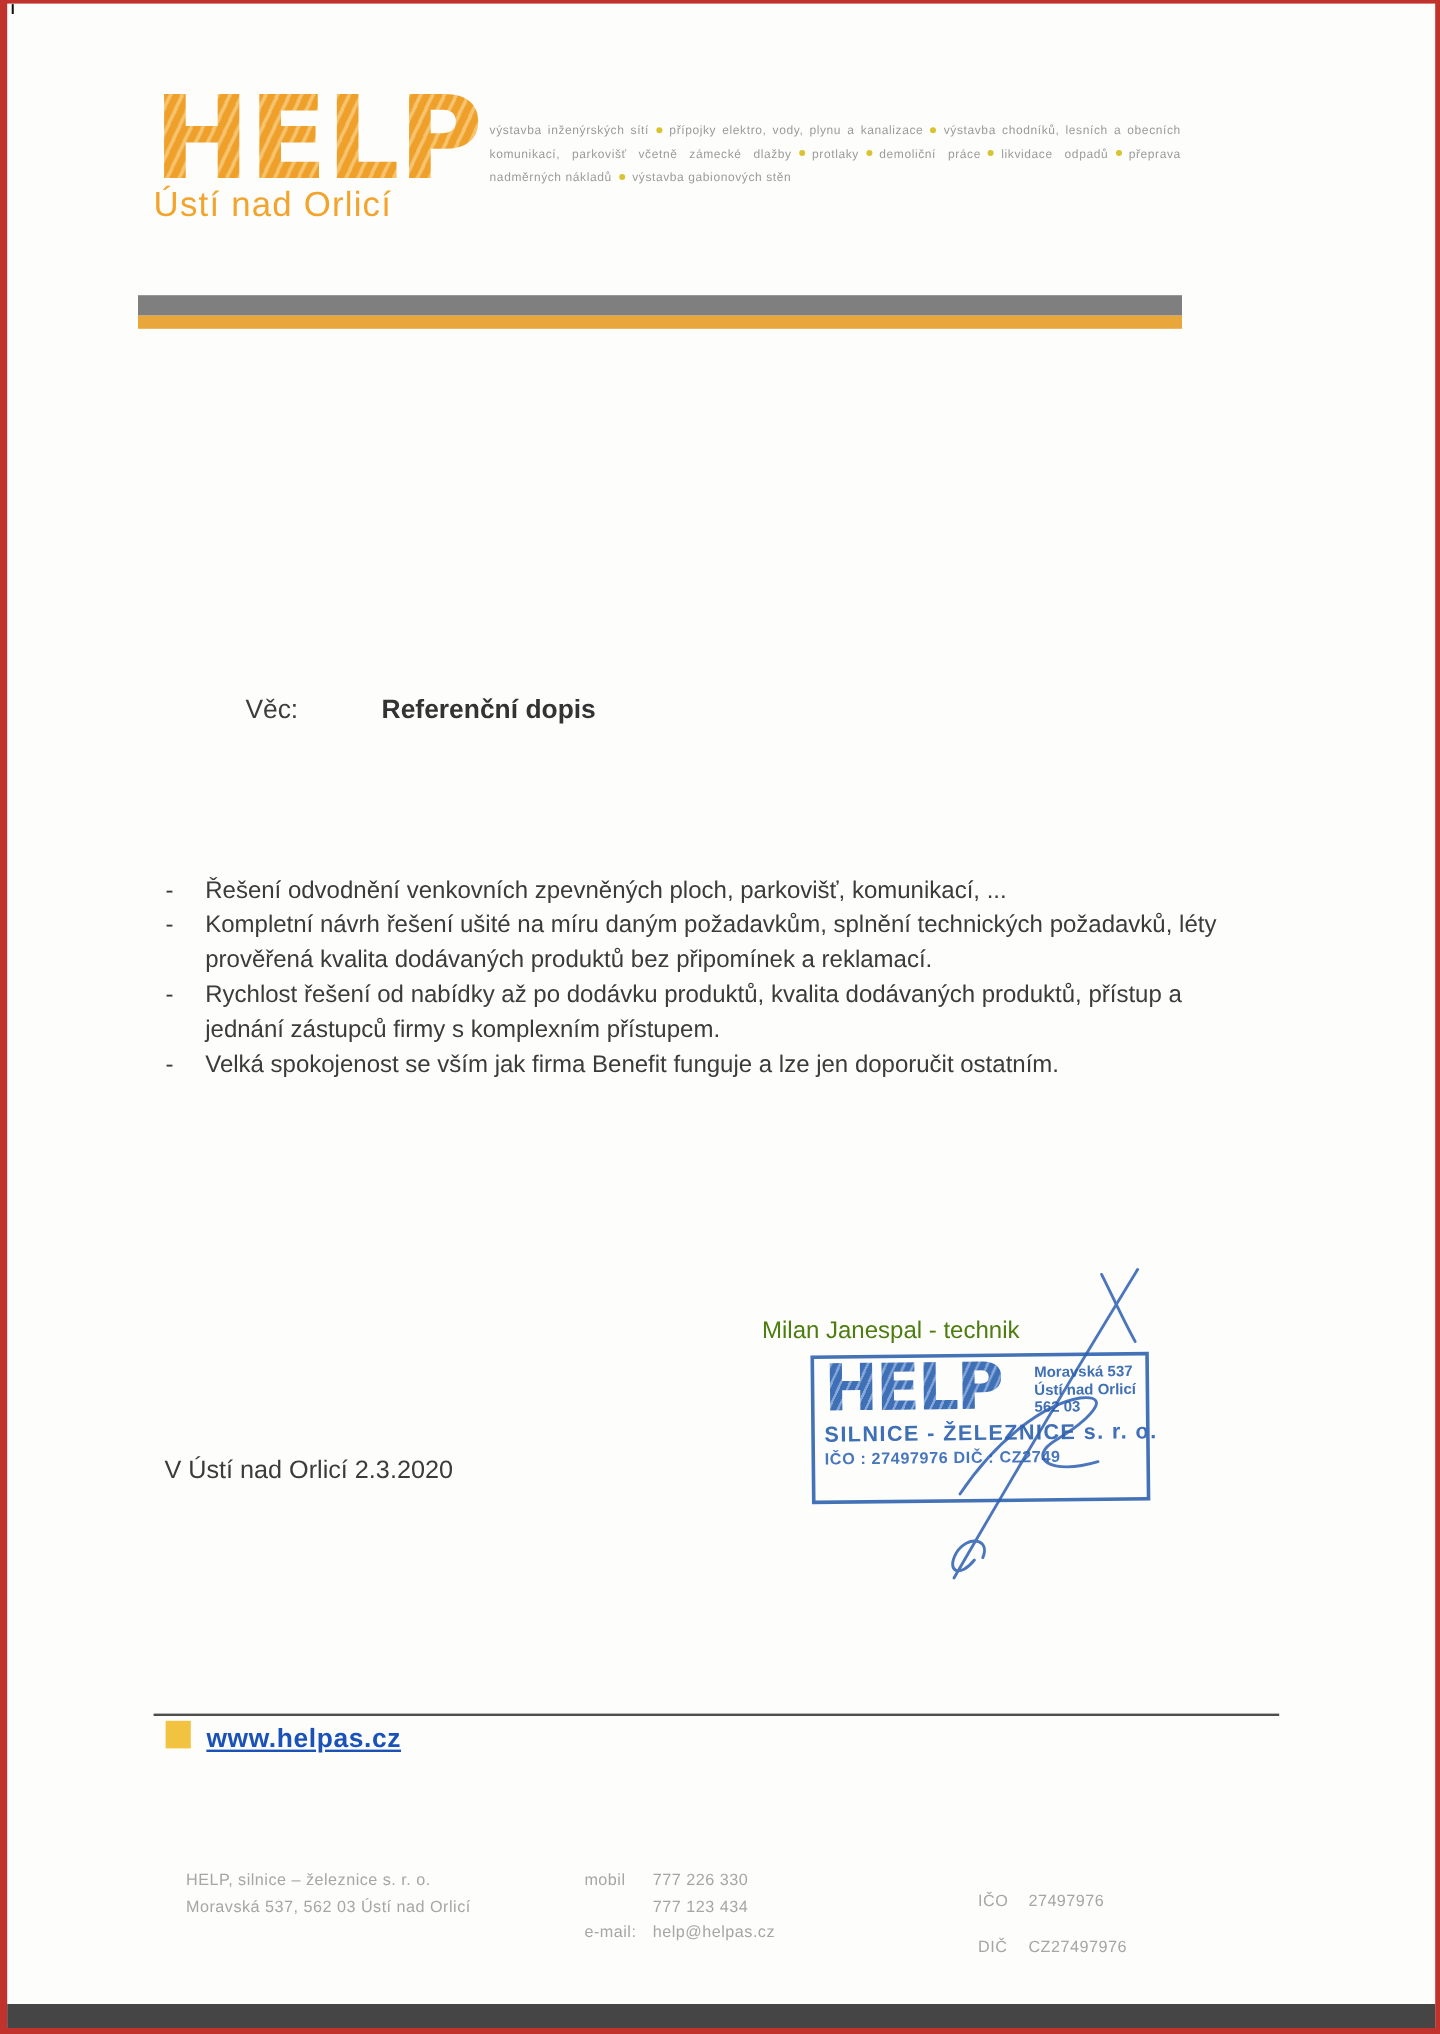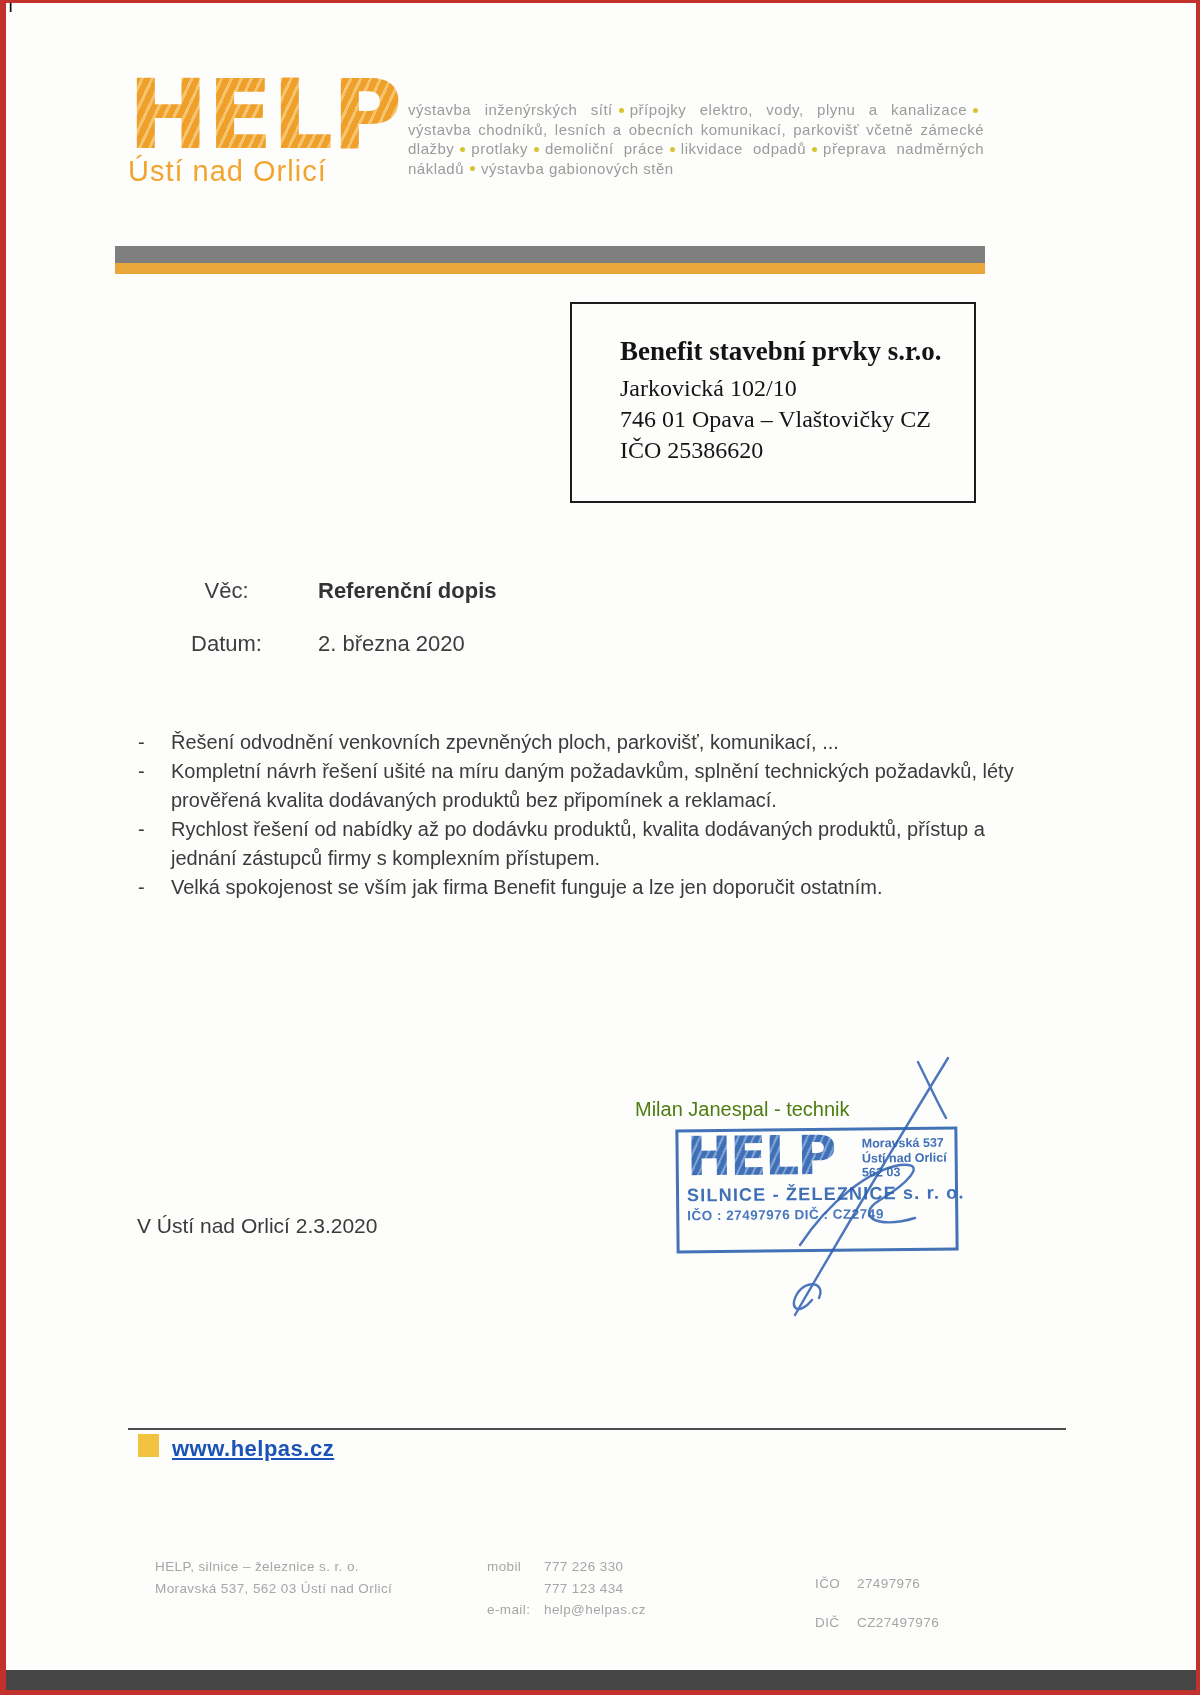--- a/index.html
+++ b/index.html
@@ -22,21 +22,21 @@
   @supports (-webkit-background-clip:text){
     .hatch-orange{background:repeating-linear-gradient(115deg,#eea02a 0px,#eea02a 6px,#f6c46e 6px,#f6c46e 9px);-webkit-background-clip:text;color:transparent;}
     .hatch-blue{background:repeating-linear-gradient(115deg,#2f63b0 0px,#2f63b0 5px,#7da2d8 5px,#7da2d8 7px);-webkit-background-clip:text;color:transparent;}
   }
   .logo-block{position:absolute;left:128px;top:70px;}
   .logo-text{font-size:96px;line-height:0.95;letter-spacing:-1px;}
   .logo-sub{font-size:29px;color:#f2a52e;letter-spacing:1px;margin-top:-6px;font-family:"Liberation Sans",sans-serif;}
 
   .services{
     position:absolute;left:408px;top:100px;width:576px;
-    font-size:15px;line-height:19.5px;color:#9b9b9b;text-align:justify;letter-spacing:0.5px;
+    font-size:10px;line-height:19.5px;color:#9b9b9b;text-align:justify;letter-spacing:0.5px;
   }
   .services .dot{display:inline-block;width:5px;height:5px;border-radius:50%;background:#d9c32f;margin:0 6px 2px 6px;vertical-align:middle;}
 
   .divider{position:absolute;left:115px;top:246px;width:870px;}
   .divider .gray{height:17px;background:#7f7f7f;}
   .divider .orange{height:11px;background:#e9a63b;}
 
   .addr-box{
     position:absolute;left:570px;top:302px;width:406px;height:201px;
     border:2px solid #1c1c1c;box-sizing:border-box;padding:32px 0 0 48px;
@@ -101,34 +101,24 @@
     <div class="logo-sub">Ústí nad Orlicí</div>
   </div>
 
   <div class="services"><span>výstavba inženýrských sítí</span><span class="dot"></span><span>přípojky elektro, vody, plynu a kanalizace</span><span class="dot"></span><span>výstavba chodníků, lesních a obecních komunikací, parkovišť včetně zámecké dlažby</span><span class="dot"></span><span>protlaky</span><span class="dot"></span><span>demoliční práce</span><span class="dot"></span><span>likvidace odpadů</span><span class="dot"></span><span>přeprava nadměrných nákladů</span><span class="dot"></span><span>výstavba gabionových stěn</span></div>
 
   <div class="divider">
     <div class="gray"></div>
     <div class="orange"></div>
   </div>
 
-  <div class="addr-box">
-    <div class="addr-name">Benefit stavební prvky s.r.o.</div>
-    <div class="addr-line">Jarkovická 102/10</div>
-    <div class="addr-line">746 01 Opava – Vlaštovičky CZ</div>
-    <div class="addr-line">IČO 25386620</div>
-  </div>
 
   <div class="meta-row meta-subject">
     <div class="meta-label">Věc:</div>
     <div class="meta-value">Referenční dopis</div>
-  </div>
-  <div class="meta-row meta-date">
-    <div class="meta-label">Datum:</div>
-    <div class="meta-value">2. března 2020</div>
   </div>
 
   <div class="bullets">
       <div class="bullet-item">
         <span class="dash">-</span>
         <span class="btext">Řešení odvodnění venkovních zpevněných ploch, parkovišť, komunikací, ...</span>
       </div>
       <div class="bullet-item">
         <span class="dash">-</span>
         <span class="btext">Kompletní návrh řešení ušité na míru daným požadavkům, splnění technických požadavků, léty prověřená kvalita dodávaných produktů bez připomínek a reklamací.</span>

